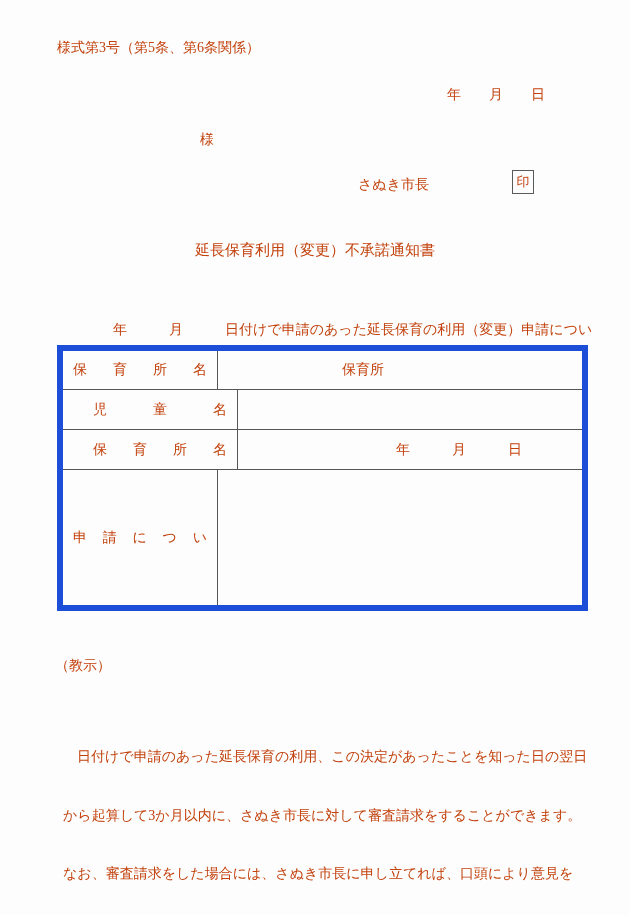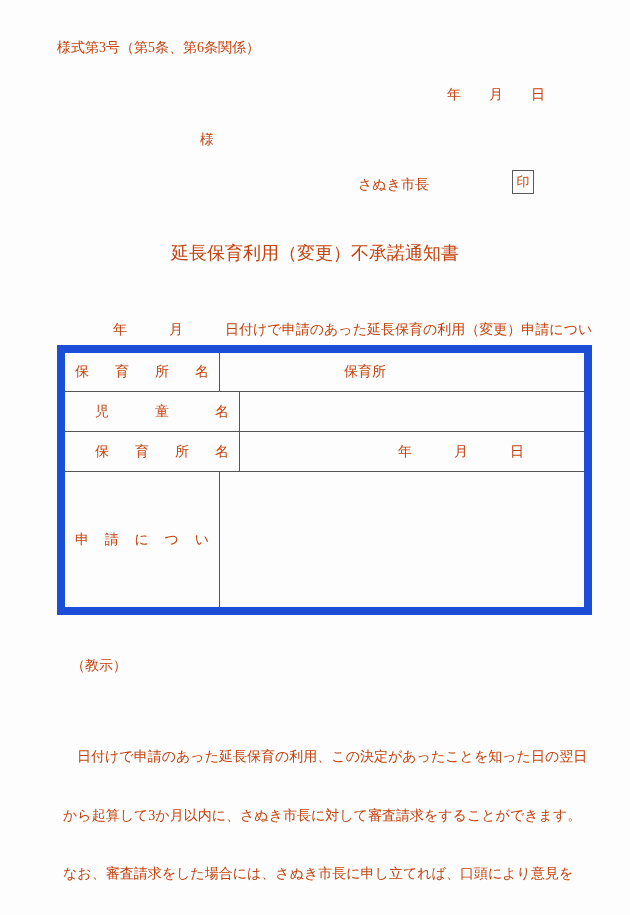--- a/index.html
+++ b/index.html
@@ -29,31 +29,31 @@
     border: 1px solid #5a5a5a;
     text-align: center;
     line-height: 22px;
     font-size: 13px;
     white-space: normal;
   }
   .doc-title {
     left: 0; top: 241px;
     width: 630px;
     text-align: center;
-    font-size: 18px;
+    font-size: 15px;
   }
 
   .body-block { left: 57px; top: 284px; width: 525px; }
   .body-block .line { line-height: 27.5px; white-space: pre; }
 
   .doc-table {
     position: absolute;
     left: 57px; top: 345px;
     width: 519px;
-    border: 8px solid #1d4ed8;
+    border: 6px solid #1d4ed8;
     background: #fdfdfd;
   }
   .t-row { display: flex; border-top: 1px solid #565656; }
   .t-row:first-child { border-top: none; }
   .t-label {
     width: 155px;
     min-width: 155px;
     border-right: 1px solid #565656;
     box-sizing: border-box;
     display: flex;
@@ -73,21 +73,21 @@
     white-space: pre;
   }
   .h38 { height: 38px; }
   .h39 { height: 39px; padding-left: 20px; }
   .h135 { height: 135px; }
   .t-value.v-row1 { padding-left: 124px; }
   .t-value.v-row3 { padding-left: 158px; }
   .t-label.top-label { align-items: center; }
 
   .notice-block { left: 55px; top: 621px; width: 528px; }
-  .notice-heading { line-height: 26.8px; white-space: pre; margin-left: 16px; }
+  .notice-heading { line-height: 26.8px; white-space: pre; }
   .notice-lines { margin-left: 8px; }
   .notice-lines .line { line-height: 26.8px; white-space: pre; }
 </style>
 </head>
 <body>
 
 <div class="page">
 
   <div class="abs form-number">様式第3号（第5条、第6条関係）</div>
 

